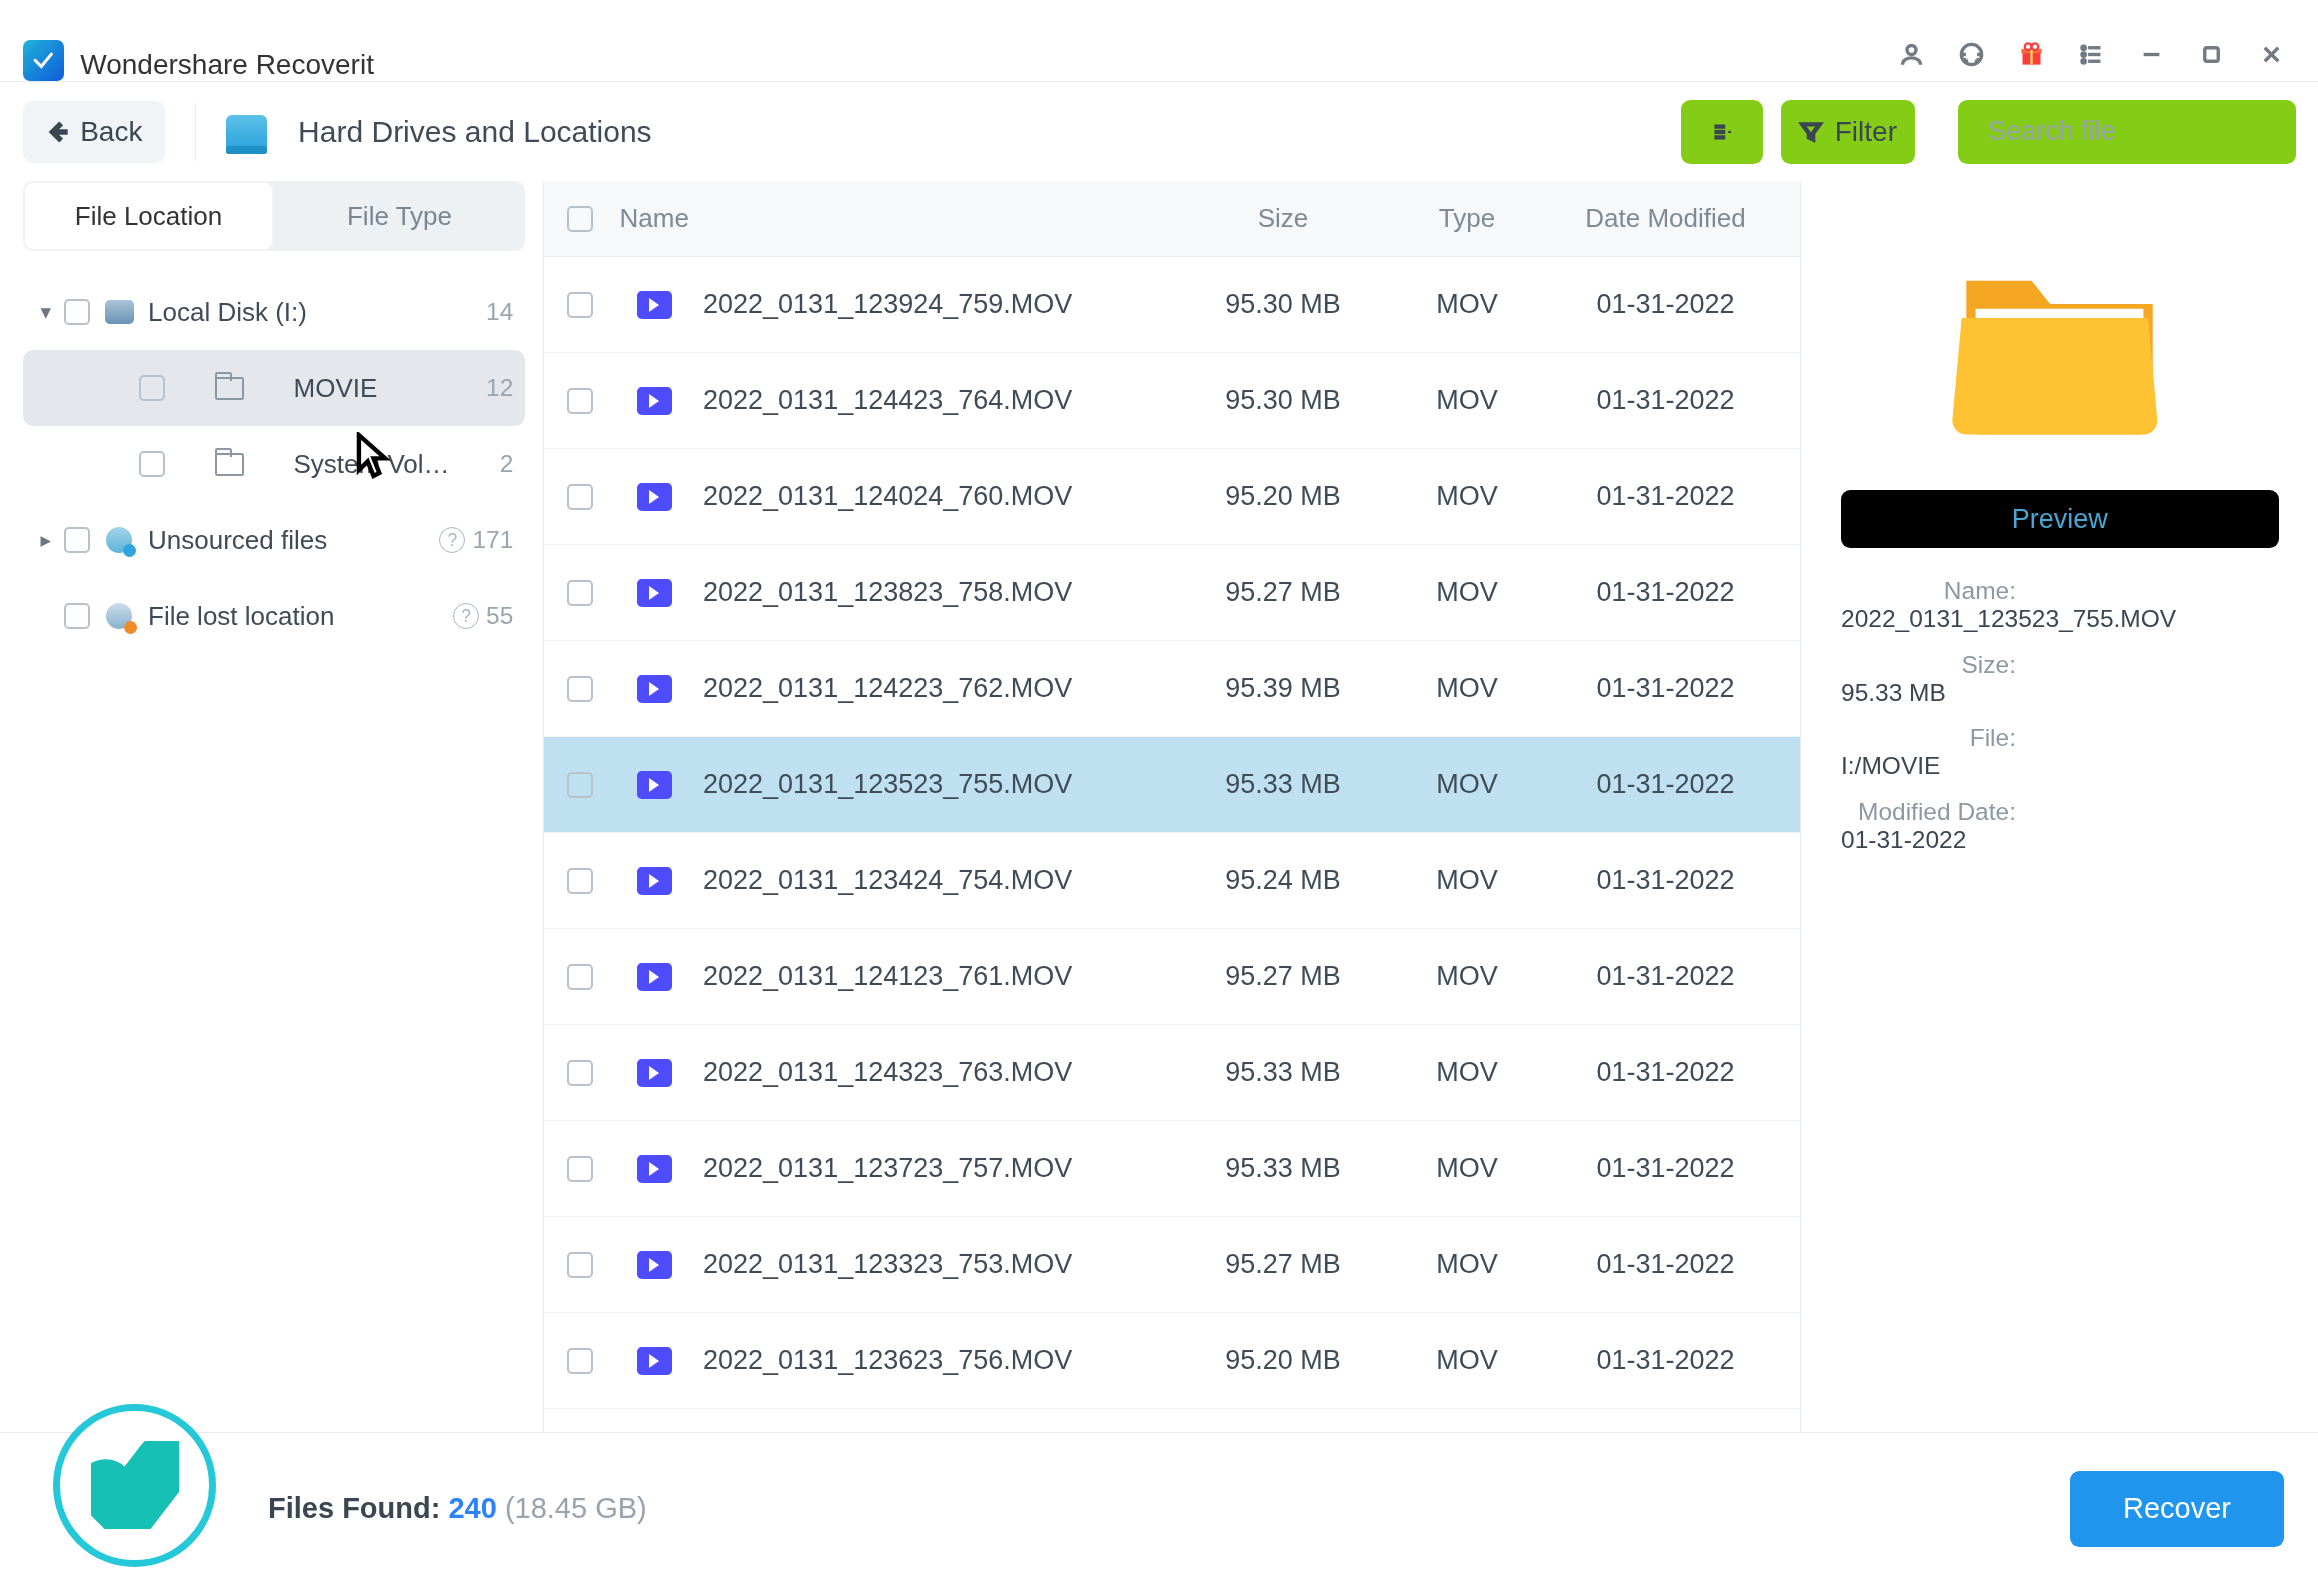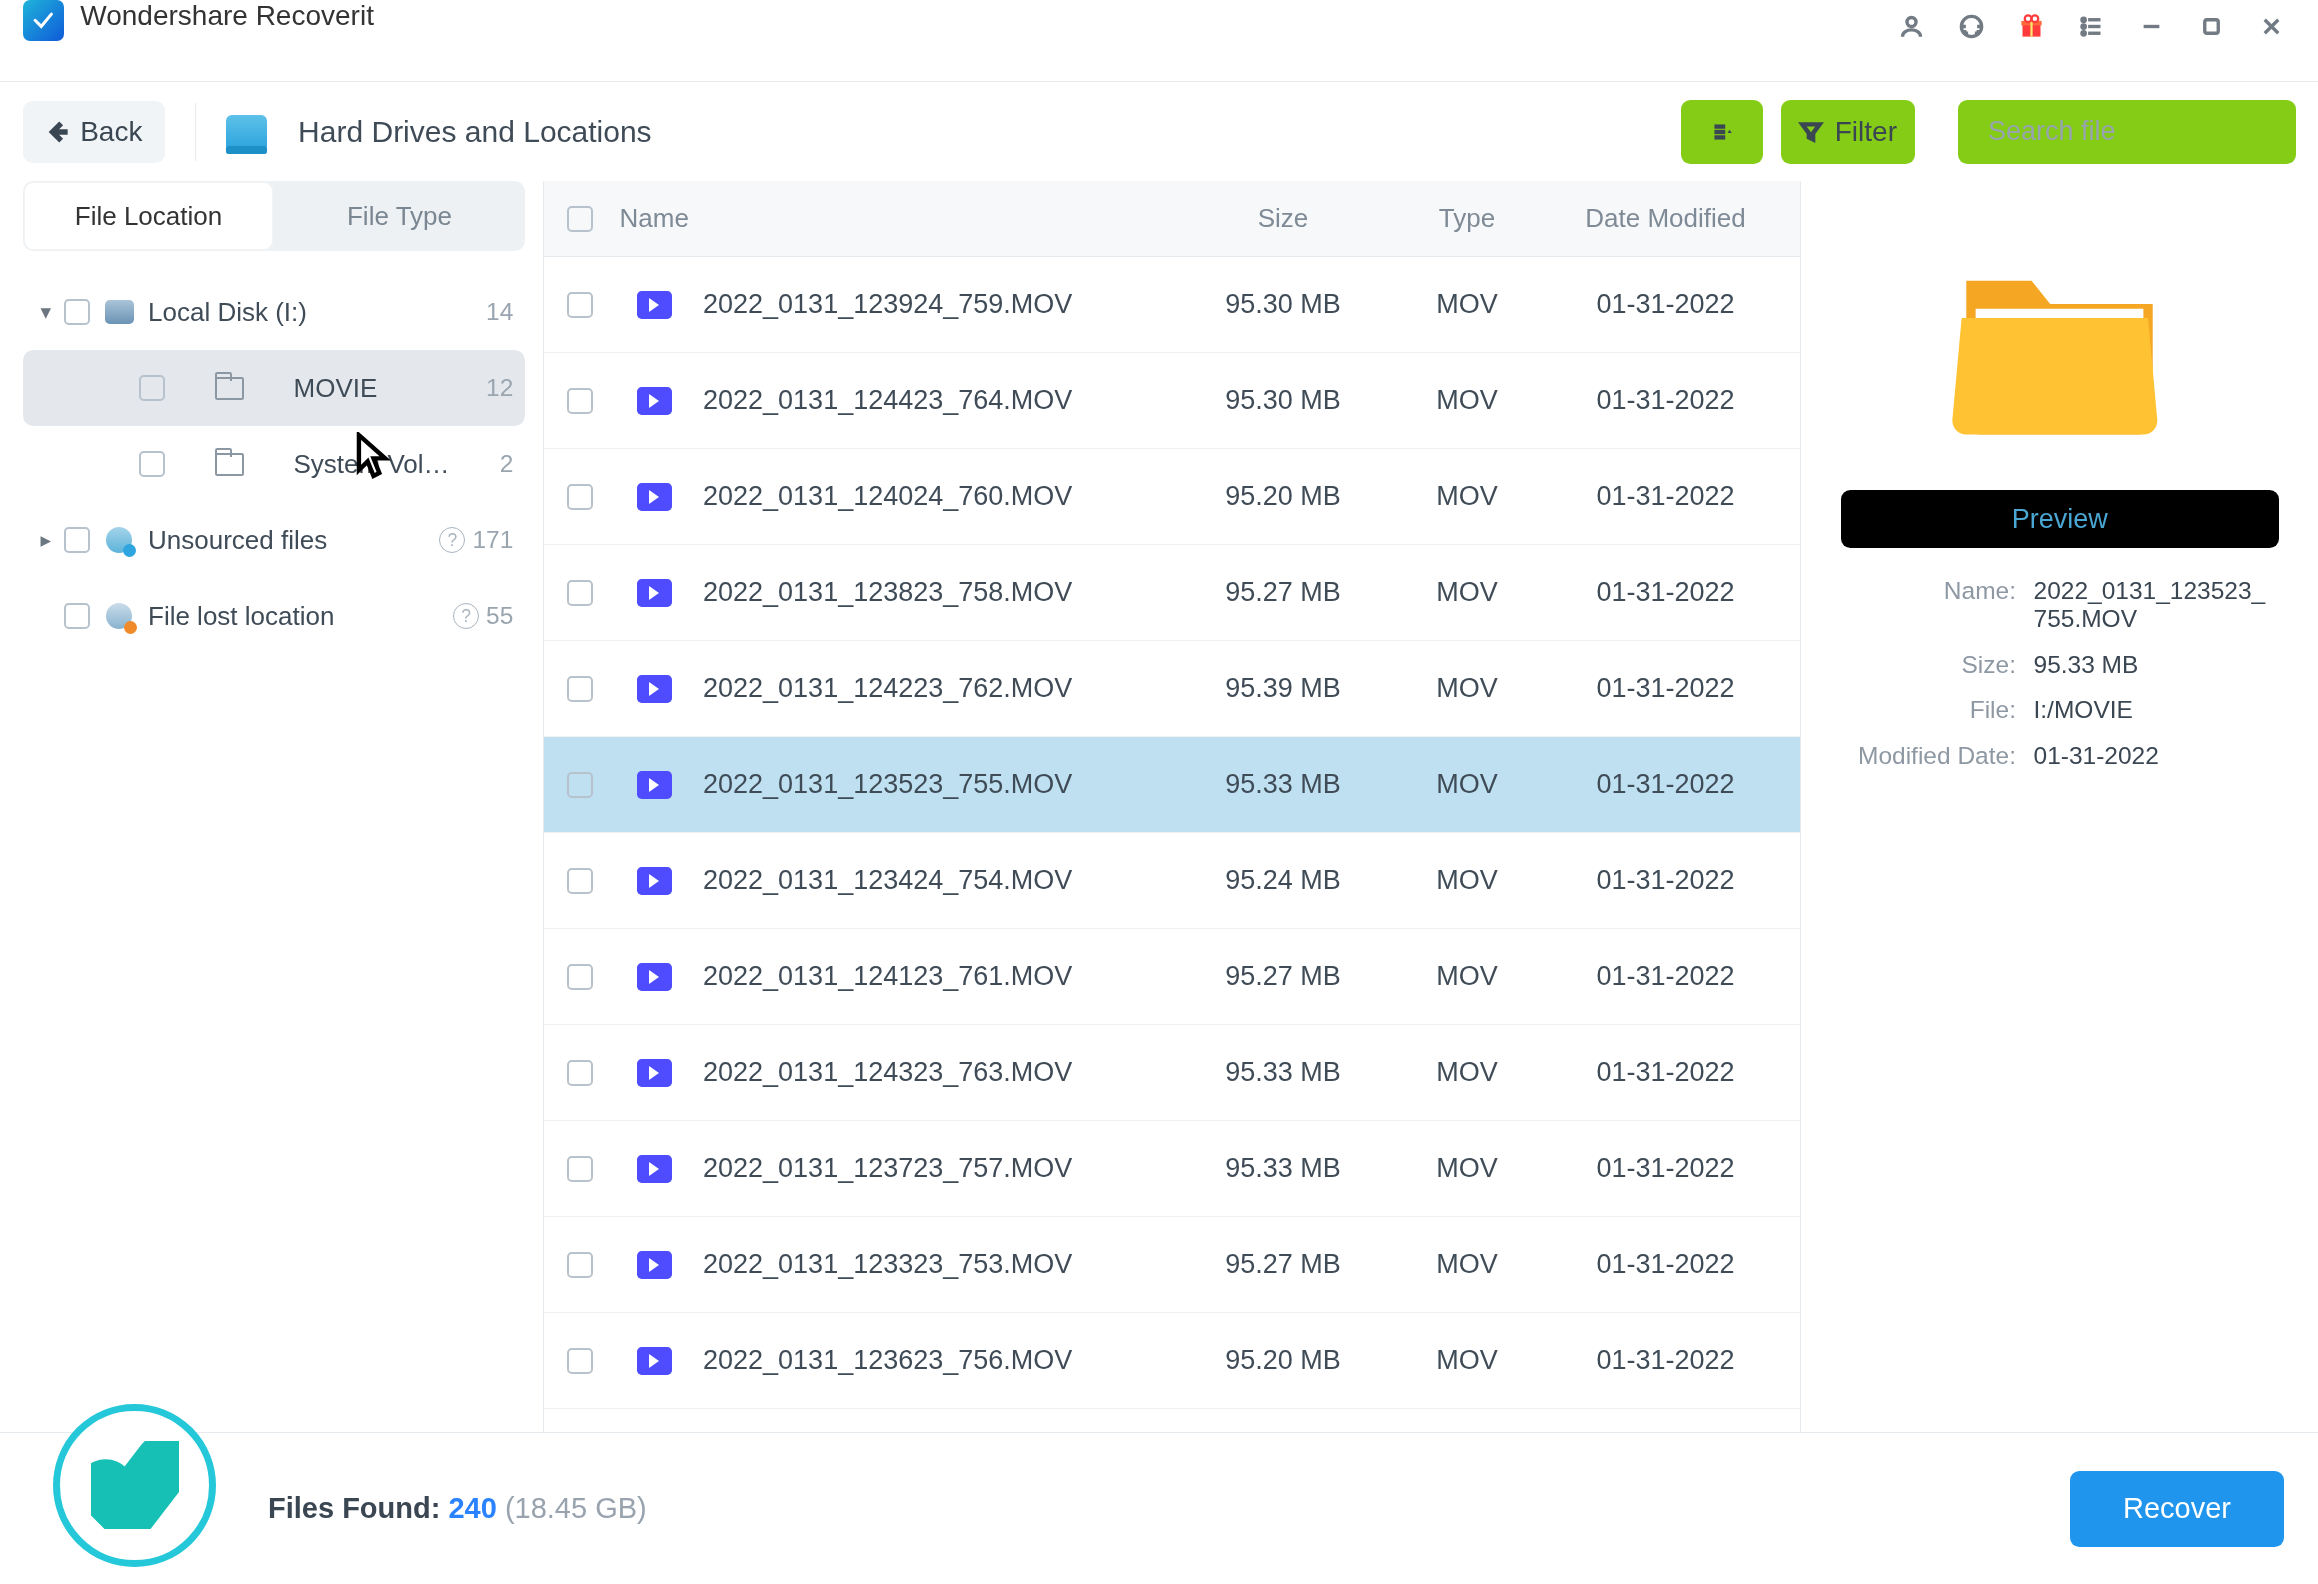--- a/index.html
+++ b/index.html
@@ -24,21 +24,21 @@
     transform-origin:top left;
     position:relative;
     overflow:hidden;
     font-size:24.5px;
   }
 
   
   .titlebar{
     height:82px;
     display:flex;
-    align-items:flex-start;
+    align-items:flex-end;
     padding:0 17.5px 0 23px;
     border-bottom:1.2px solid var(--panel-border);
   }
   .titlebar .logo{
     width:41px;height:41px;border-radius:7px;
     background:linear-gradient(135deg,#1fb4da,#0f5ad8);
     position:relative;margin-right:16.3px;
     display:flex;align-items:center;justify-content:center;
   }
   .titlebar .logo svg{width:24.5px;height:24.5px;}
@@ -152,21 +152,21 @@
 
   
   .details{width:478px;flex:none;padding:17.5px 17.5px 0 23px;}
   .folder-preview{display:flex;align-items:center;justify-content:center;height:280px;}
   .folder-preview svg{width:233px;height:222px;}
   .preview-btn{
     background:#000000;border-radius:9.3px;height:58px;display:flex;align-items:center;justify-content:center;
     color:#4aa6d2;font-size:27px;font-weight:500;margin:11.7px auto 29px;cursor:pointer;
   }
   .meta{font-size:24.5px;}
-  .meta-row{display:flex;margin-bottom:17.5px;}
+  .meta-row{display:flex;margin-bottom:17.5px;flex-direction:column;}
   .meta-row .k{width:175px;text-align:right;color:#8d98a3;margin-right:17.5px;}
   .meta-row .v{flex:1;color:#3a4652;font-weight:500;word-break:break-word;}
 
   
   .footer{
     position:absolute;left:0;right:0;bottom:0;height:152px;display:flex;align-items:center;
     padding:0 35px 0 58px;border-top:1.2px solid var(--panel-border);background:#fff;
   }
   .done-circle{
     width:163px;height:163px;border-radius:50%;border:7px solid #25c8d8;

